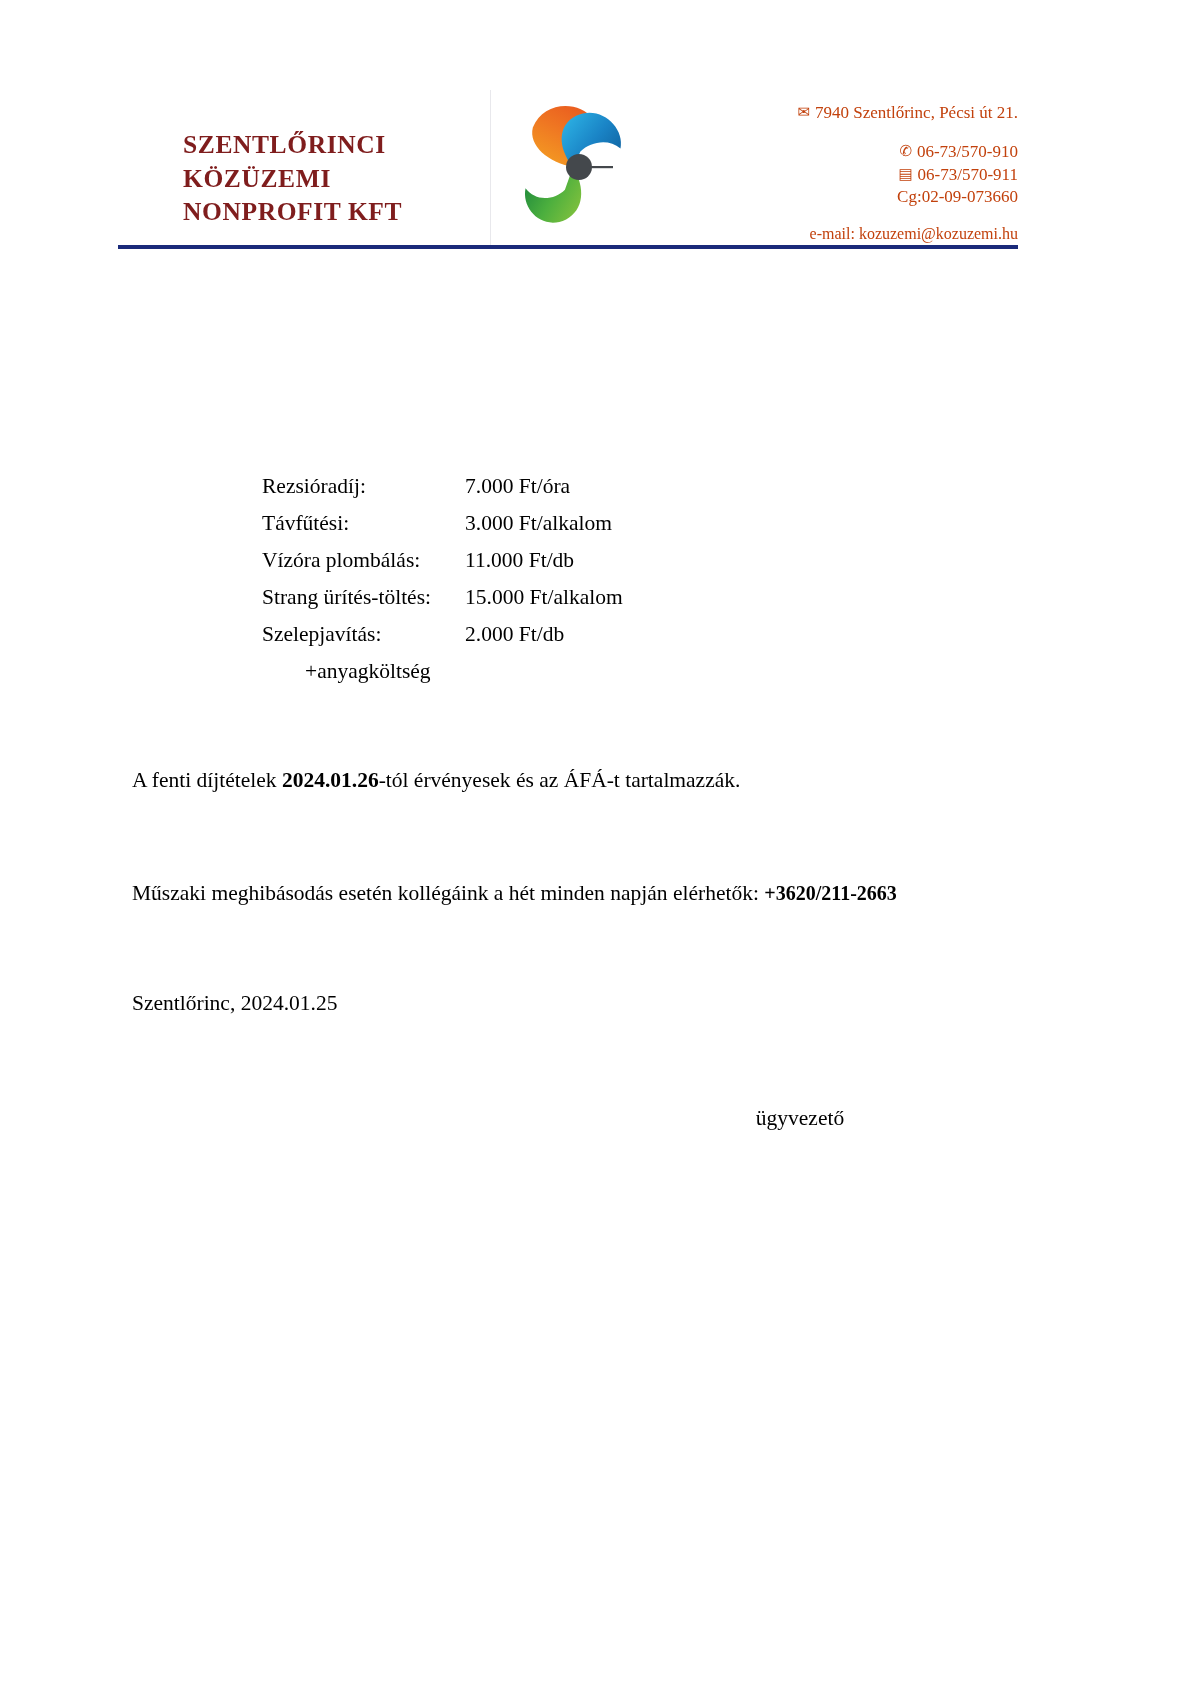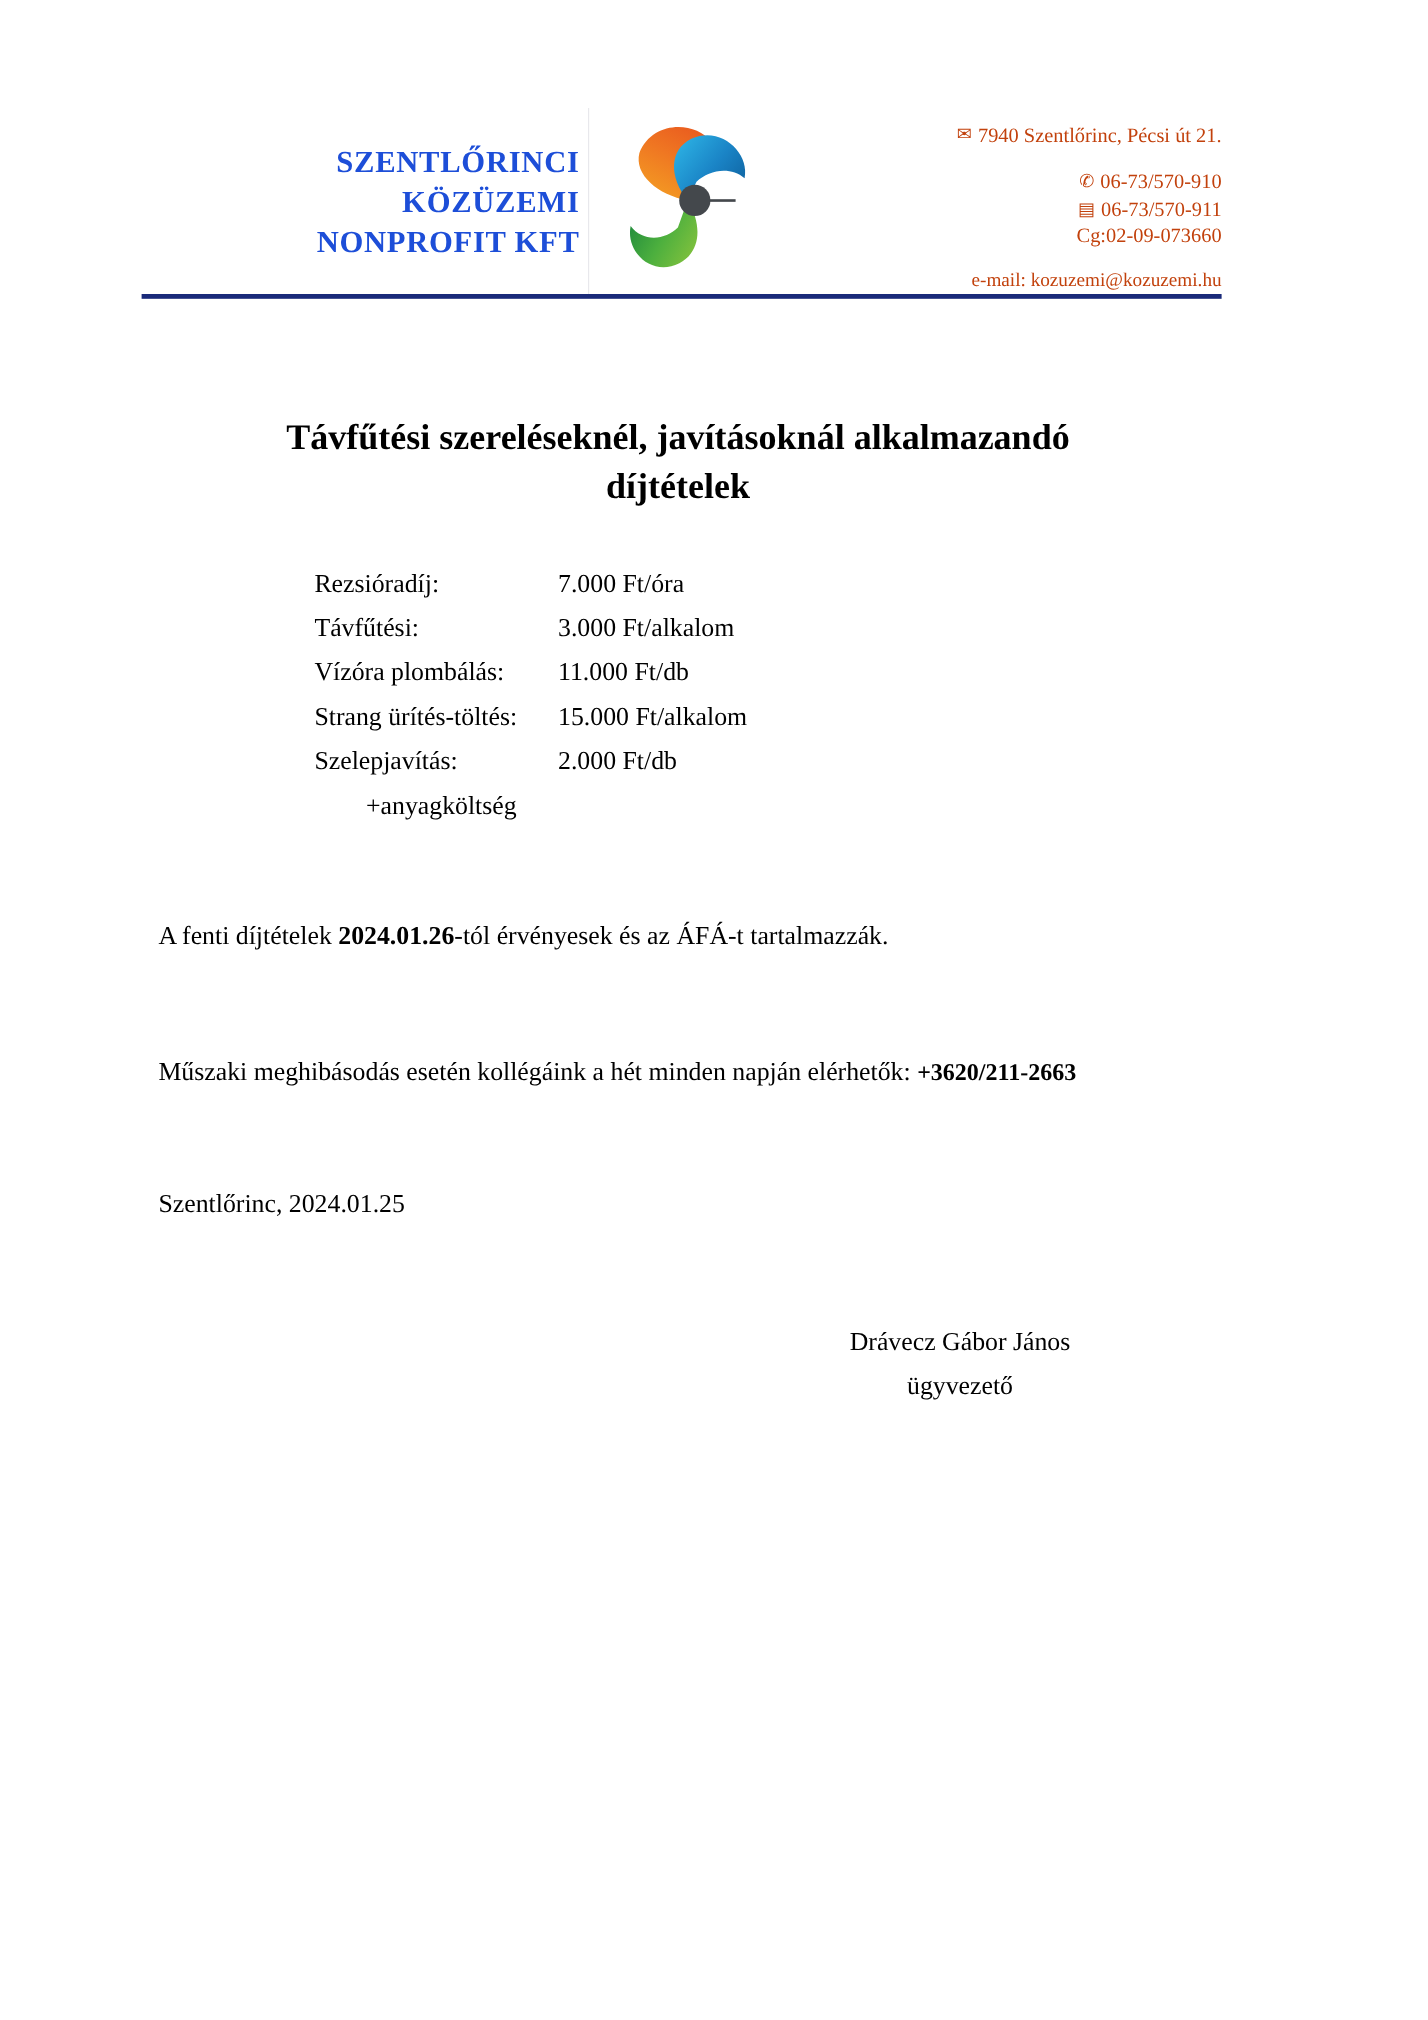--- a/index.html
+++ b/index.html
@@ -27,29 +27,29 @@
     position: absolute;
     left: 118px;
     top: 88px;
     width: 900px;
     height: 160px;
   }
 
   .company-name {
     position: absolute;
     left: 65px;
-    top: 30px;
+    top: 40px;
     width: 300px;
-    text-align: right;
+    text-align: left;
     font-family: "Liberation Serif", "DejaVu Serif", serif;
     font-weight: bold;
     font-size: 25.5px;
     line-height: 1.32;
     letter-spacing: 0.6px;
-    color: #1d4ed8;
+    color: #7f1d1d;
   }
   .company-name span { display: block; white-space: nowrap; }
 
   .header-divider {
     position: absolute;
     left: 372px;
     top: 2px;
     width: 1px;
     height: 158px;
     background: #e8e8ec;
@@ -244,24 +244,20 @@
           <span class="ic">▤</span><span>06-73/570-911</span>
         </div>
         <div>Cg:02-09-073660</div>
       </div>
       <div class="email">e-mail: kozuzemi@kozuzemi.hu</div>
     </div>
   </div>
 
   <div class="header-rule"></div>
 
-  <div class="doc-title">
-    <span>Távfűtési szereléseknél, javításoknál alkalmazandó</span>
-    <span>díjtételek</span>
-  </div>
 
   <div class="price-list">
     <div class="price-row">
       <div class="price-label">Rezsióradíj:</div>
       <div class="price-value">7.000 Ft/óra</div>
     </div>
     <div class="price-row">
       <div class="price-label">Távfűtési:</div>
       <div class="price-value">3.000 Ft/alkalom</div>
     </div>
@@ -280,17 +276,16 @@
     <div class="price-extra">+anyagköltség</div>
   </div>
 
   <div class="validity"><span>A fenti díjtételek </span><b>2024.01.26</b><span>-tól érvényesek és az ÁFÁ-t tartalmazzák.</span></div>
 
   <div class="emergency"><span>Műszaki meghibásodás esetén kollégáink a hét minden napján elérhetők: </span><span class="phone">+3620/211-2663</span></div>
 
   <div class="place-date">Szentlőrinc, 2024.01.25</div>
 
   <div class="signature">
-    <div>Drávecz Gábor János</div>
     <div>ügyvezető</div>
   </div>
 
 </div>
 
 </body></html>

